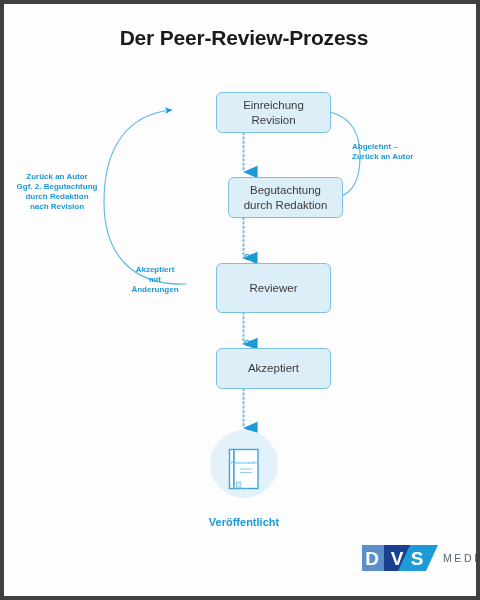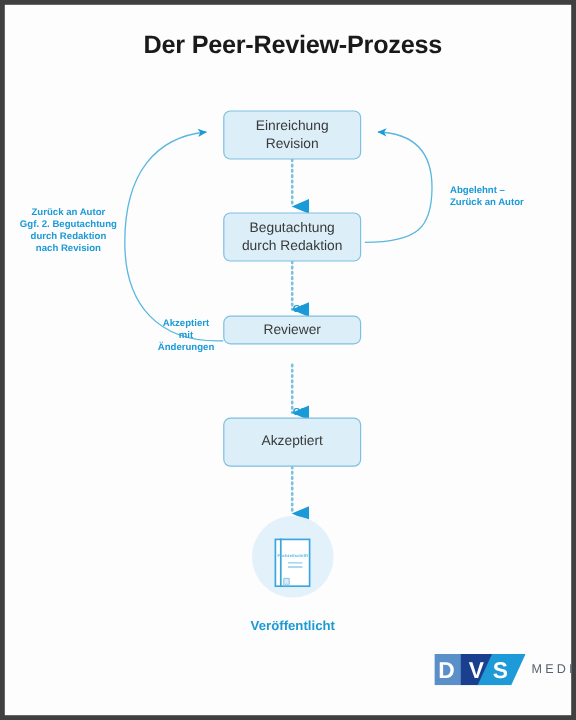--- a/index.html
+++ b/index.html
@@ -43,20 +43,21 @@
     background: #dceef8;
     border: 1px solid #7ec0e0;
     border-radius: 6px;
     color: #3a3a3a;
     font-size: 11.5px;
     line-height: 15px;
     display: flex;
     align-items: center;
     justify-content: center;
     text-align: center;
+    margin-left: 30px;
   }
   .node-box span { display: block; }
   .edge-label {
     position: absolute;
     color: #1a9ad6;
     font-size: 8px;
     font-weight: bold;
     line-height: 10px;
     text-align: center;
     white-space: pre-line;
@@ -133,44 +134,44 @@
     <path d="M182,280 C128,282 100,250 100,198 C100,140 126,110 168,106" fill="none" stroke="#5bb7e0" stroke-width="1.1" marker-end="url(#arrowHead)"></path>
   </svg>
 
   <div class="node-box" style="left:182px; top:88px; width:115px; height:41px;">
     <div>
       <span>Einreichung</span>
       <span>Revision</span>
     </div>
   </div>
 
-  <div class="node-box" style="left:182px; top:173px; width:115px; height:41px;">
+  <div class="node-box" style="left:194px; top:173px; width:115px; height:41px;">
     <div>
       <span>Begutachtung</span>
       <span>durch Redaktion</span>
     </div>
   </div>
 
-  <div class="node-box" style="left:182px; top:259px; width:115px; height:24px;">
+  <div class="node-box" style="left:182px; top:259px; width:115px; height:50px;">
     <div>
       <span>Reviewer</span>
     </div>
   </div>
 
   <div class="node-box" style="left:182px; top:344px; width:115px; height:41px;">
     <div>
       <span>Akzeptiert</span>
     </div>
   </div>
 
   <div class="edge-label ok" style="left:240px; top:229px; width:28px; text-align:left;">OK</div>
 
   <div class="edge-label ok" style="left:240px; top:315px; width:28px; text-align:left;">OK</div>
 
-  <div class="edge-label" style="left:371px; top:138px; width:92px; text-align:left;margin-top:12px;">Abgelehnt –
+  <div class="edge-label" style="left:348px; top:138px; width:92px; text-align:left;">Abgelehnt –
 Zurück an Autor</div>
 
   <div class="edge-label" style="left:8px; top:168px; width:90px;">Zurück an Autor
 Ggf. 2. Begutachtung
 durch Redaktion
 nach Revision</div>
 
   <div class="edge-label" style="left:124px; top:261px; width:54px;">Akzeptiert
 mit
 Änderungen</div>

